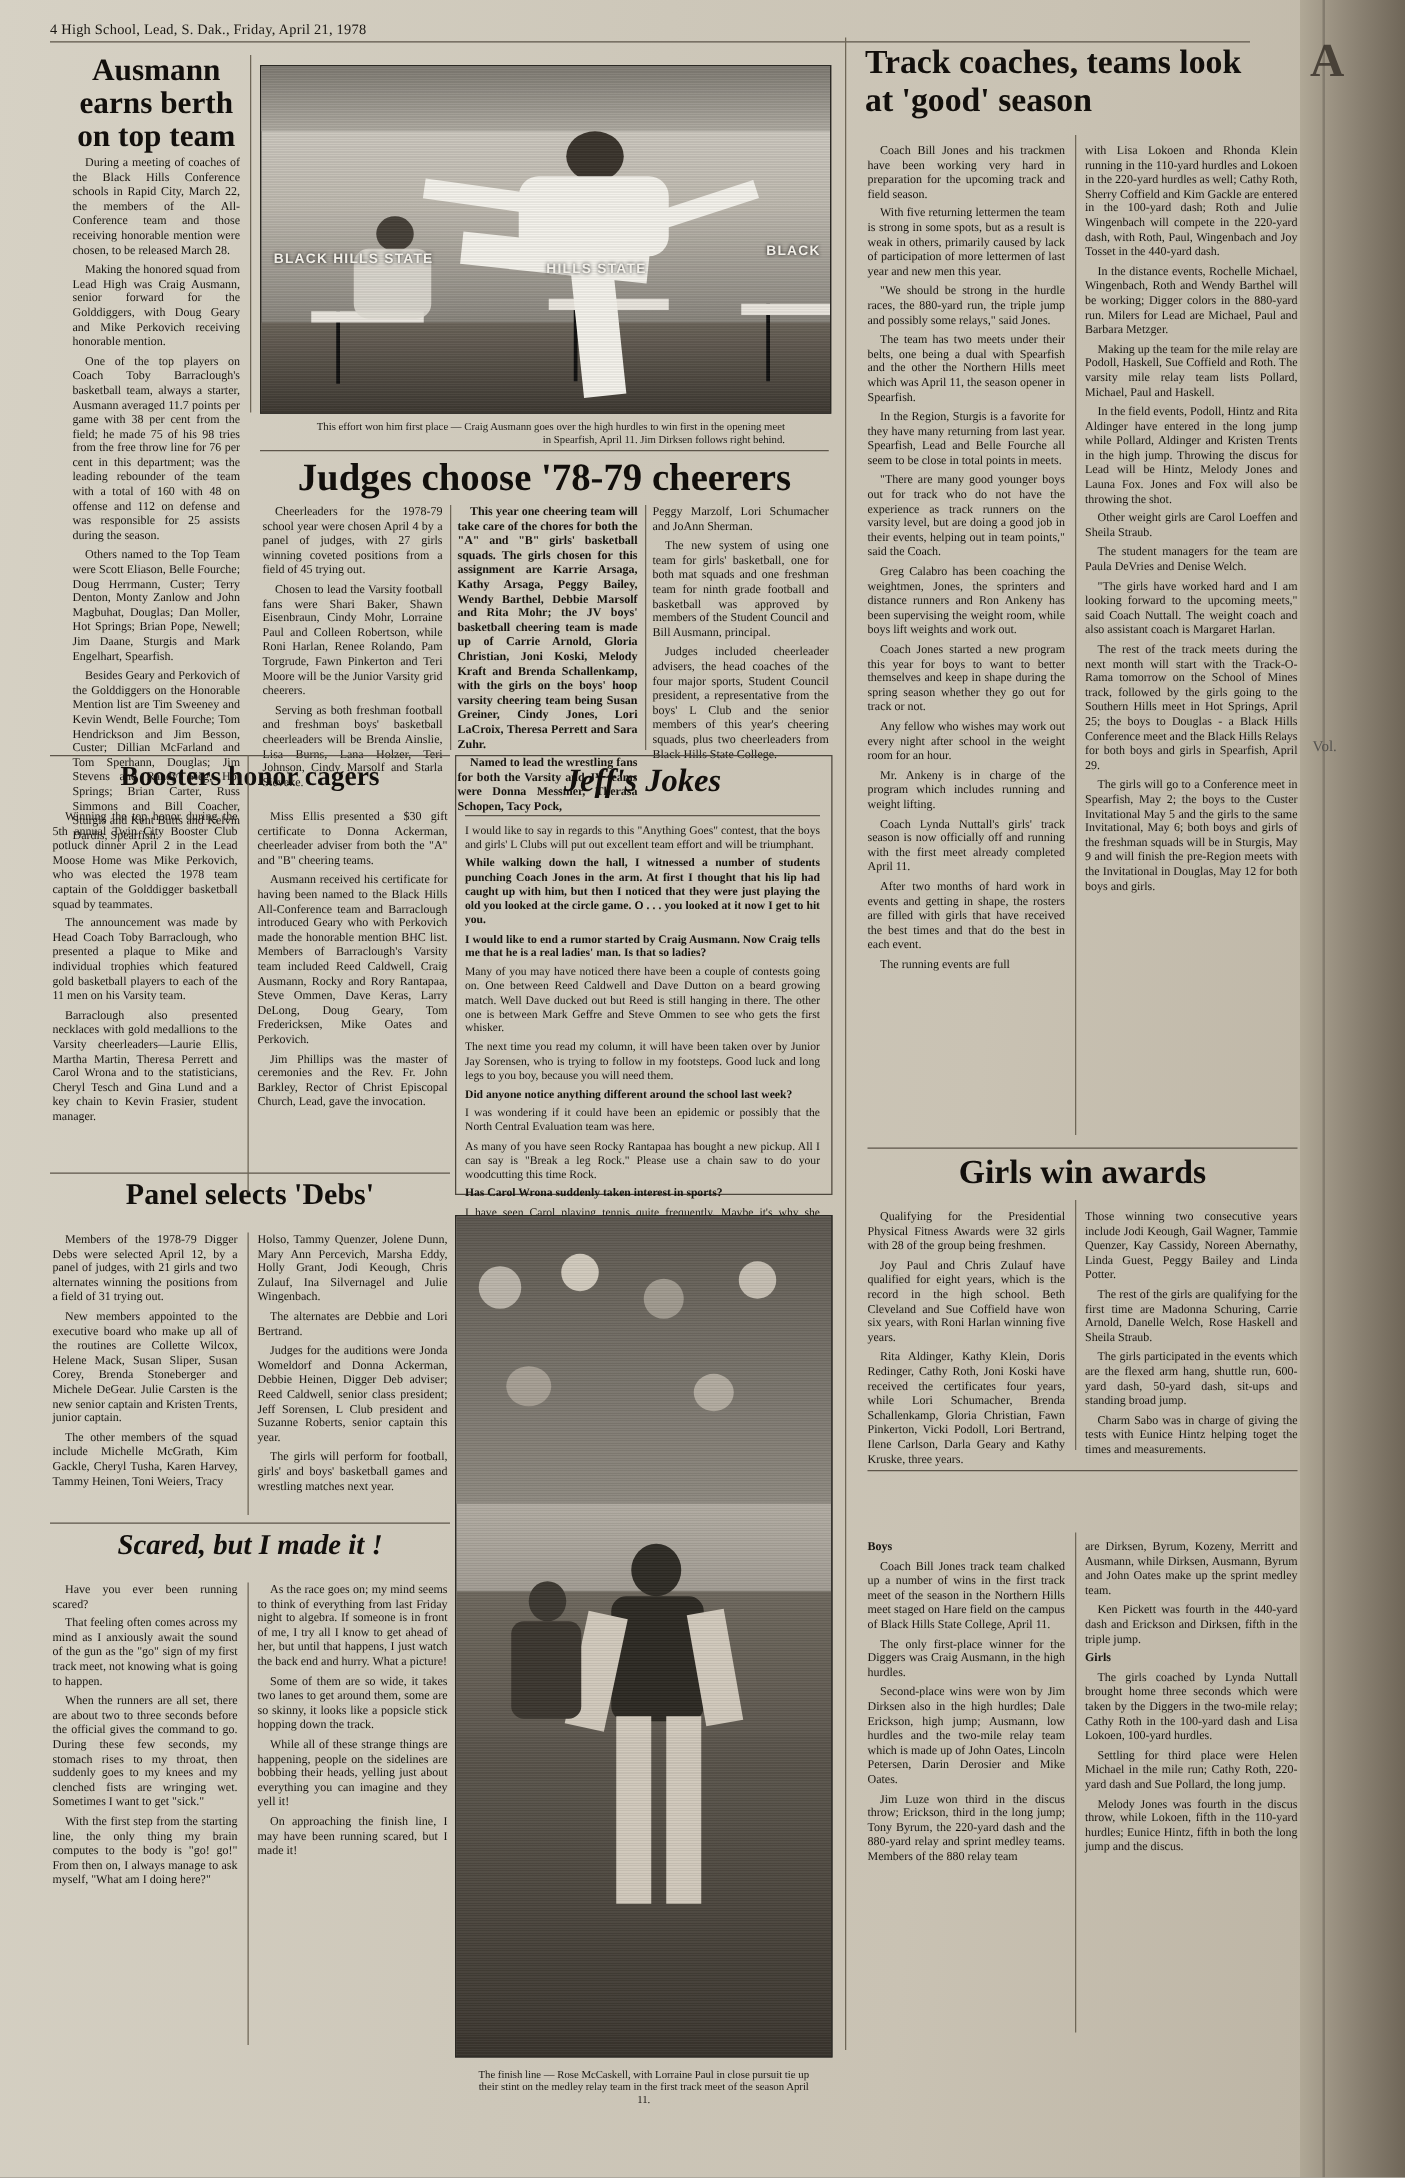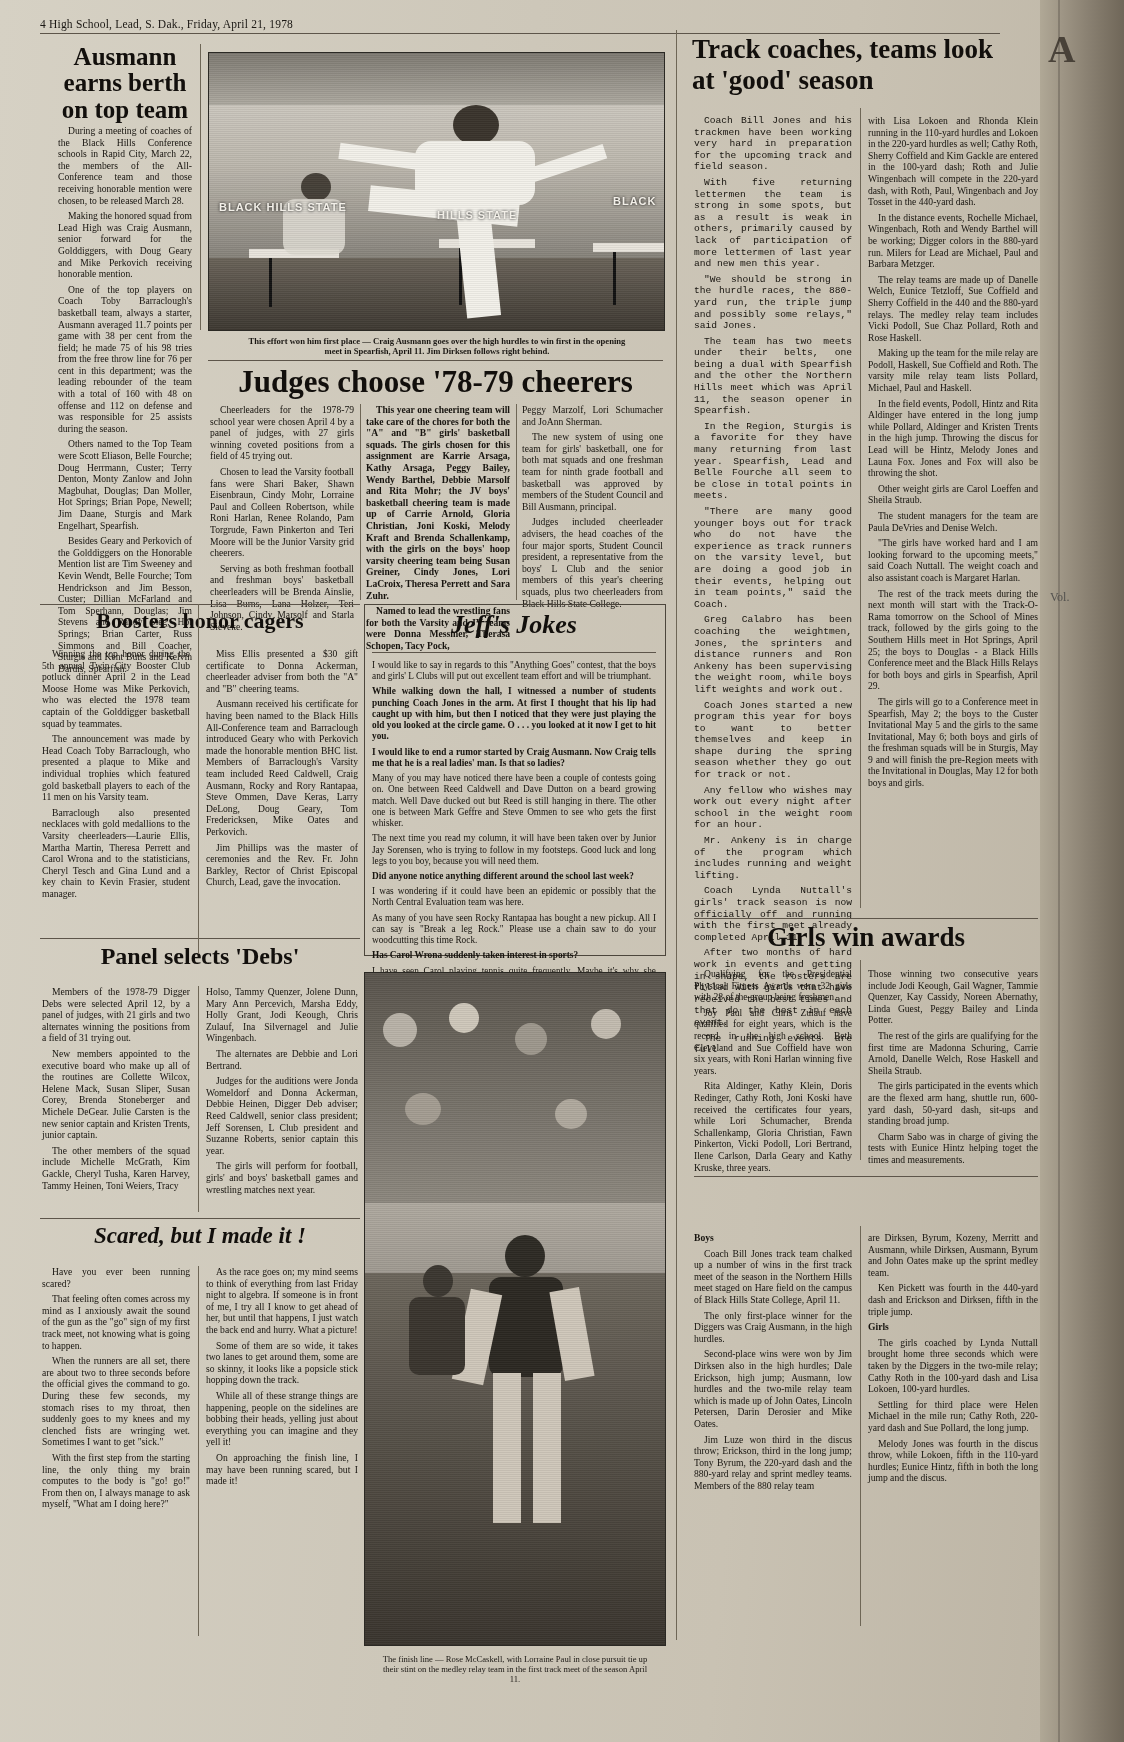--- a/index.html
+++ b/index.html
@@ -100,21 +100,21 @@
     <div class="dark" style="left:160px;top:140px;width:150px;height:26px;background:#f3f1ea;transform:rotate(6deg);"></div>
     <div class="dark" style="left:252px;top:146px;width:34px;height:118px;background:#f3f1ea;transform:rotate(-6deg);"></div>
 
     <div class="dark" style="left:92px;top:120px;width:30px;height:28px;background:#3a342c;border-radius:50%;opacity:.9;"></div>
     <div class="dark" style="left:74px;top:146px;width:62px;height:56px;background:#ddd9d0;border-radius:12px;opacity:.9;"></div>
     <div class="ph-grain"></div>
     <div class="ph-label" style="left:10px;top:148px;">BLACK HILLS STATE</div>
     <div class="ph-label" style="left:228px;top:140px;margin-top:16px;">HILLS STATE</div>
     <div class="ph-label" style="left:404px;top:142px;">BLACK</div>
   </div>
-  <div class="cap" style="position:absolute;left:246px;top:336px;width:382px;text-align:center;font-weight:bold;">This effort won him first place — Craig Ausmann goes over the high hurdles to win first in the opening meet in Spearfish, April 11. Jim Dirksen follows right behind.</div>
+  <div class="cap" style="position:absolute;left:246px;top:336px;width:382px;text-align:right;">This effort won him first place — Craig Ausmann goes over the high hurdles to win first in the opening meet in Spearfish, April 11. Jim Dirksen follows right behind.</div>
 
   <div class="hr" style="left:208px;top:360px;width:455px;"></div>
   <div class="hd" style="position:absolute;left:208px;top:366px;width:455px;font-size:31px;text-align:center;">Judges choose '78-79 cheerers</div>
 
   <div class="body" style="position:absolute;left:210px;top:404px;width:144px;">
     <p>Cheerleaders for the 1978-79 school year were chosen April 4 by a panel of judges, with 27 girls winning coveted positions from a field of 45 trying out.</p>
     <p>Chosen to lead the Varsity football fans were Shari Baker, Shawn Eisenbraun, Cindy Mohr, Lorraine Paul and Colleen Robertson, while Roni Harlan, Renee Rolando, Pam Torgrude, Fawn Pinkerton and Teri Moore will be the Junior Varsity grid cheerers.</p>
     <p>Serving as both freshman football and freshman boys' basketball cheerleaders will be Brenda Ainslie, Lisa Burns, Lana Holzer, Teri Johnson, Cindy Marsolf and Starla Sieveke.</p>
   </div>
   <div class="body" style="position:absolute;left:366px;top:404px;width:144px;font-weight:bold;">
@@ -205,39 +205,38 @@
     <div class="dark" style="left:96px;top:318px;width:32px;height:92px;background:#cfc7ba;transform:rotate(12deg);"></div>
     <div class="dark" style="left:192px;top:316px;width:30px;height:90px;background:#cfc7ba;transform:rotate(-10deg);"></div>
 
     <div class="dark" style="left:58px;top:292px;width:30px;height:32px;border-radius:50%;background:#3b3730;"></div>
     <div class="dark" style="left:44px;top:324px;width:56px;height:78px;background:#3a352e;border-radius:10px;"></div>
     <div class="ph-grain"></div>
   </div>
   <div class="cap" style="position:absolute;left:382px;top:1654px;width:266px;text-align:center;">The finish line — Rose McCaskell, with Lorraine Paul in close pursuit tie up their stint on the medley relay team in the first track meet of the season April 11.</div>
 
   <div class="hd" style="position:absolute;left:692px;top:34px;width:330px;font-size:27px;line-height:1.14;">Track coaches, teams look at 'good' season</div>
-  <div class="body" style="position:absolute;left:694px;top:115px;width:158px;font-family:Liberation Mono, monospace;">
+  <div class="body" style="position:absolute;left:694px;top:115px;width:158px;">
     <p>Coach Bill Jones and his trackmen have been working very hard in preparation for the upcoming track and field season.</p>
     <p>With five returning lettermen the team is strong in some spots, but as a result is weak in others, primarily caused by lack of participation of more lettermen of last year and new men this year.</p>
     <p>"We should be strong in the hurdle races, the 880-yard run, the triple jump and possibly some relays," said Jones.</p>
     <p>The team has two meets under their belts, one being a dual with Spearfish and the other the Northern Hills meet which was April 11, the season opener in Spearfish.</p>
     <p>In the Region, Sturgis is a favorite for they have many returning from last year. Spearfish, Lead and Belle Fourche all seem to be close in total points in meets.</p>
     <p>"There are many good younger boys out for track who do not have the experience as track runners on the varsity level, but are doing a good job in their events, helping out in team points," said the Coach.</p>
     <p>Greg Calabro has been coaching the weightmen, Jones, the sprinters and distance runners and Ron Ankeny has been supervising the weight room, while boys lift weights and work out.</p>
     <p>Coach Jones started a new program this year for boys to want to better themselves and keep in shape during the spring season whether they go out for track or not.</p>
     <p>Any fellow who wishes may work out every night after school in the weight room for an hour.</p>
     <p>Mr. Ankeny is in charge of the program which includes running and weight lifting.</p>
     <p>Coach Lynda Nuttall's girls' track season is now officially off and running with the first meet already completed April 11.</p>
     <p>After two months of hard work in events and getting in shape, the rosters are filled with girls that have received the best times and that do the best in each event.</p>
     <p>The running events are full</p>
   </div>
   <div class="body" style="position:absolute;left:868px;top:115px;width:170px;">
     <p class="noind">with Lisa Lokoen and Rhonda Klein running in the 110-yard hurdles and Lokoen in the 220-yard hurdles as well; Cathy Roth, Sherry Coffield and Kim Gackle are entered in the 100-yard dash; Roth and Julie Wingenbach will compete in the 220-yard dash, with Roth, Paul, Wingenbach and Joy Tosset in the 440-yard dash.</p>
     <p>In the distance events, Rochelle Michael, Wingenbach, Roth and Wendy Barthel will be working; Digger colors in the 880-yard run. Milers for Lead are Michael, Paul and Barbara Metzger.</p>
-    <p>The relay teams are made up of Danelle Welch, Eunice Tetzloff, Sue Coffield and Sherry Coffield in the 440 and the 880-yard relays. The medley relay team includes Vicki Podoll, Sue Chaz Pollard, Roth and Rose Haskell.</p>
     <p>Making up the team for the mile relay are Podoll, Haskell, Sue Coffield and Roth. The varsity mile relay team lists Pollard, Michael, Paul and Haskell.</p>
     <p>In the field events, Podoll, Hintz and Rita Aldinger have entered in the long jump while Pollard, Aldinger and Kristen Trents in the high jump. Throwing the discus for Lead will be Hintz, Melody Jones and Launa Fox. Jones and Fox will also be throwing the shot.</p>
     <p>Other weight girls are Carol Loeffen and Sheila Straub.</p>
     <p>The student managers for the team are Paula DeVries and Denise Welch.</p>
     <p>"The girls have worked hard and I am looking forward to the upcoming meets," said Coach Nuttall. The weight coach and also assistant coach is Margaret Harlan.</p>
     <p>The rest of the track meets during the next month will start with the Track-O-Rama tomorrow on the School of Mines track, followed by the girls going to the Southern Hills meet in Hot Springs, April 25; the boys to Douglas - a Black Hills Conference meet and the Black Hills Relays for both boys and girls in Spearfish, April 29.</p>
     <p>The girls will go to a Conference meet in Spearfish, May 2; the boys to the Custer Invitational May 5 and the girls to the same Invitational, May 6; both boys and girls of the freshman squads will be in Sturgis, May 9 and will finish the pre-Region meets with the Invitational in Douglas, May 12 for both boys and girls.</p>
   </div>
 
   <div class="hr" style="left:694px;top:918px;width:344px;"></div>

